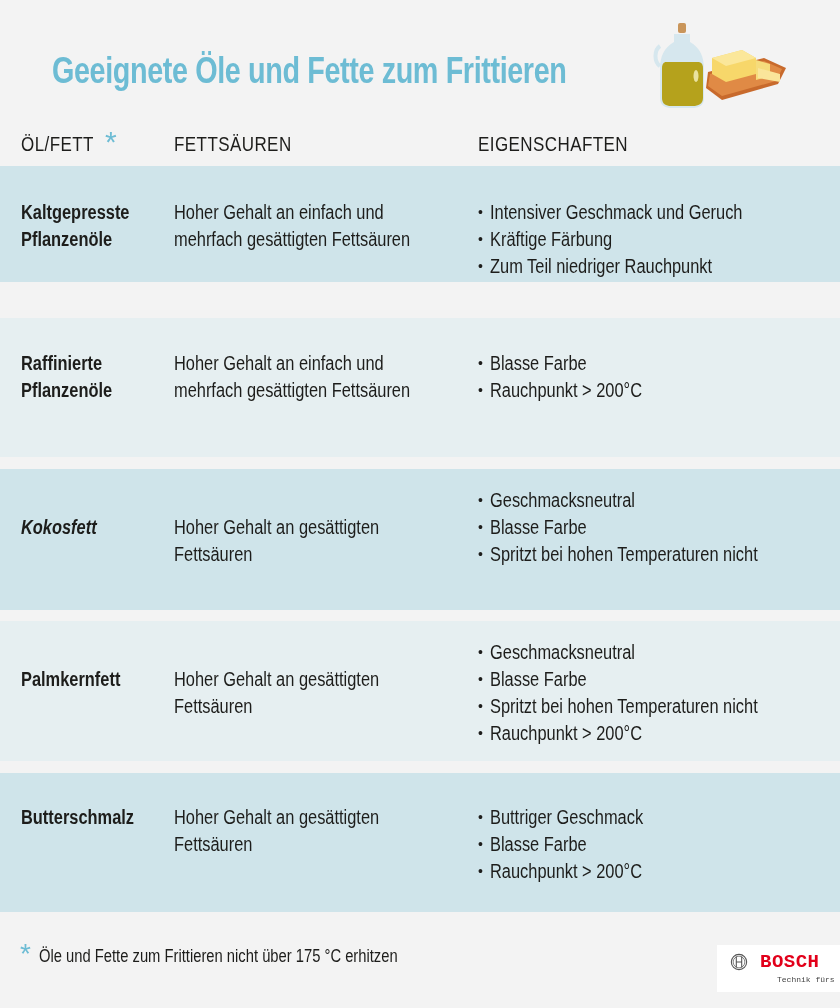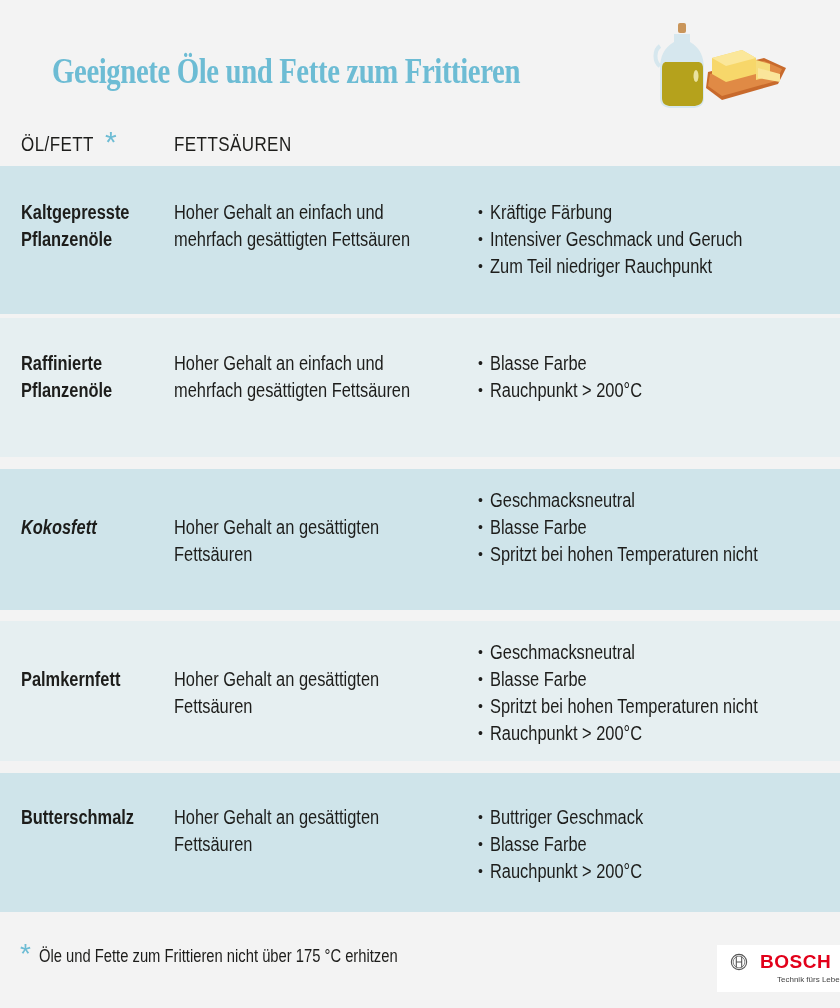--- a/index.html
+++ b/index.html
@@ -8,21 +8,20 @@
     background: #f3f3f3;
     font-family: "Liberation Sans", "DejaVu Sans", sans-serif;
     color: #1d1d1b;
     position: relative;
   }
   .cond { display: inline-block; transform-origin: left center; white-space: nowrap; }
   .title {
     position: absolute; left: 52px; top: 50px;
     font-size: 36px; font-weight: bold; color: #6dbcd4;
     letter-spacing: -0.5px;
-    font-family: Liberation Serif, serif;
   }
   .title .cond { transform: scaleX(0.80); }
   .illustration { position: absolute; left: 652px; top: 20px; width: 140px; height: 90px; }
 
   .col-headers { position: absolute; top: 128px; left: 0; width: 740px; height: 34px; }
   .col-h {
     position: absolute; top: 5px; font-size: 20px; color: #1d1d1b; letter-spacing: 0.5px;
   }
   .col-h .cond { transform: scaleX(0.85); }
   .asterisk { color: #6dbcd4; font-size: 30px; position: absolute; top: -8px; }
@@ -38,21 +37,21 @@
   .props ul { list-style: none; margin: 0; padding: 0; }
   .props li { white-space: nowrap; }
   .bullet { display: inline-block; width: 12px; font-size: 14px; vertical-align: 2px; }
 
   .footnote { position: absolute; left: 20px; top: 944px; font-size: 18px; }
   .footnote .star { color: #6dbcd4; font-size: 28px; position: absolute; left: 0; top: -6px; }
   .footnote .text { position: absolute; left: 19px; top: 2px; }
   .footnote .text .cond { transform: scaleX(0.82); }
 
   .logo {
-    position: absolute; left: 717px; top: 945px; width: 123px; height: 47px; background: #ffffff;
+    position: absolute; left: 717px; top: 945px; width: 123px; height: 47px; background: #ffffff; font-family: Liberation Mono, monospace;
   }
   .logo-mark { position: absolute; left: 13px; top: 8px; width: 18px; height: 18px; }
   .logo-word { position: absolute; left: 43px; top: 6px; font-size: 19px; font-weight: bold; color: #e2001a; letter-spacing: 0.5px; }
   .logo-tag { position: absolute; left: 44px; top: 30px; font-size: 8px; color: #444; white-space: nowrap; margin-left: 16px; }
 </style>
 </head>
 <body>
 
 <div class="title">
   <span class="cond">Geeignete Öle und Fette zum Frittieren</span>
@@ -76,35 +75,38 @@
 </svg>
 
 <div class="col-headers">
   <div class="col-h" style="left:21px;">
     <span class="cond">ÖL/FETT</span>
     <span class="asterisk" style="left:84px;">*</span>
   </div>
   <div class="col-h" style="left:174px;">
     <span class="cond">FETTSÄUREN</span>
   </div>
+  <div class="col-h" style="left:478px;">
+    <span class="cond">EIGENSCHAFTEN</span>
+  </div>
 </div>
 
-<div class="row dark" style="top:166px;height:148px;">
+<div class="row dark" style="top:166px;height:116px;">
   <div class="cell name" style="top:33px;">
     <div><span class="cond">Kaltgepresste</span></div>
     <div><span class="cond">Pflanzenöle</span></div>
   </div>
   <div class="cell acids" style="top:33px;">
     <div><span class="cond">Hoher Gehalt an einfach und</span></div>
     <div><span class="cond">mehrfach gesättigten Fettsäuren</span></div>
   </div>
   <div class="cell props" style="top:33px;">
     <ul>
+      <li><span class="bullet">•</span><span class="cond">Intensiver Geschmack und Geruch</span></li>
       <li><span class="bullet">•</span><span class="cond">Kräftige Färbung</span></li>
-      <li><span class="bullet">•</span><span class="cond">Intensiver Geschmack und Geruch</span></li>
       <li><span class="bullet">•</span><span class="cond">Zum Teil niedriger Rauchpunkt</span></li>
     </ul>
   </div>
 </div>
 
 <div class="row light" style="top:318px;height:139px;">
   <div class="cell name" style="top:32px;">
     <div><span class="cond">Raffinierte</span></div>
     <div><span class="cond">Pflanzenöle</span></div>
   </div>

